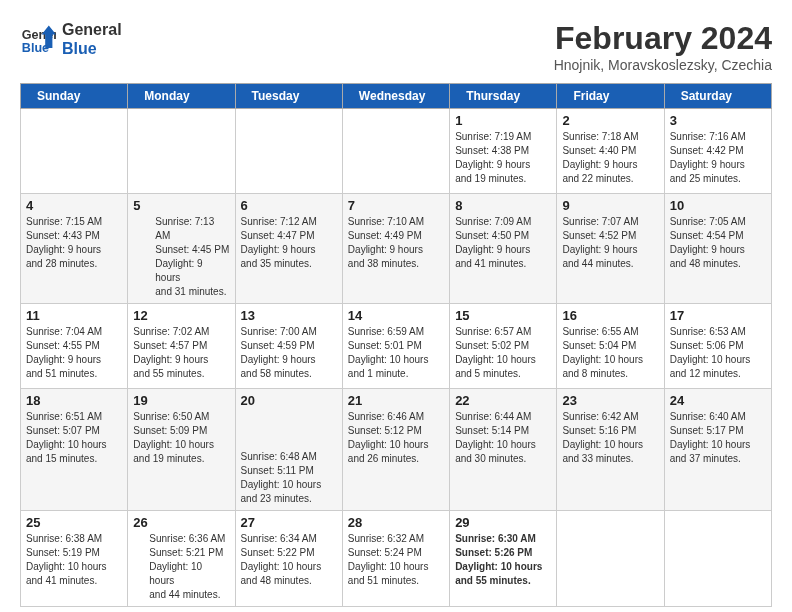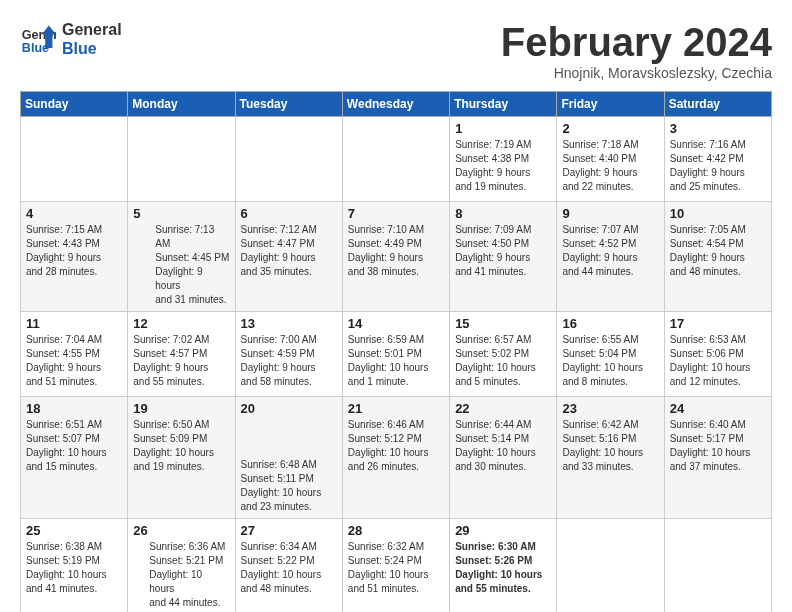--- a/index.html
+++ b/index.html
@@ -22,38 +22,38 @@
       gap: 6px;
     }
     .logo-icon {
       width: 36px;
       height: 36px;
     }
     .title-block {
       text-align: right;
     }
     .month-year {
-      font-size: 40px;
+      font-size: 32px;
       font-weight: bold;
       color: #333;
     }
     .location {
       font-size: 14px;
       color: #555;
     }
     .calendar {
       width: 100%;
       border-collapse: collapse;
       font-size: 11px;
     }
     .calendar th {
       background: #1a5fb4;
       color: #fff;
       text-align: left;
-      padding: 5px 4px;
+      padding: 5px 16px;
       font-size: 12px;
       font-weight: bold;
       border: 1px solid #aaa;
       margin-left: 8px;
     }
     .calendar td {
       vertical-align: top;
       border: 1px solid #ccc;
       padding: 4px 5px;
       width: 107px;

